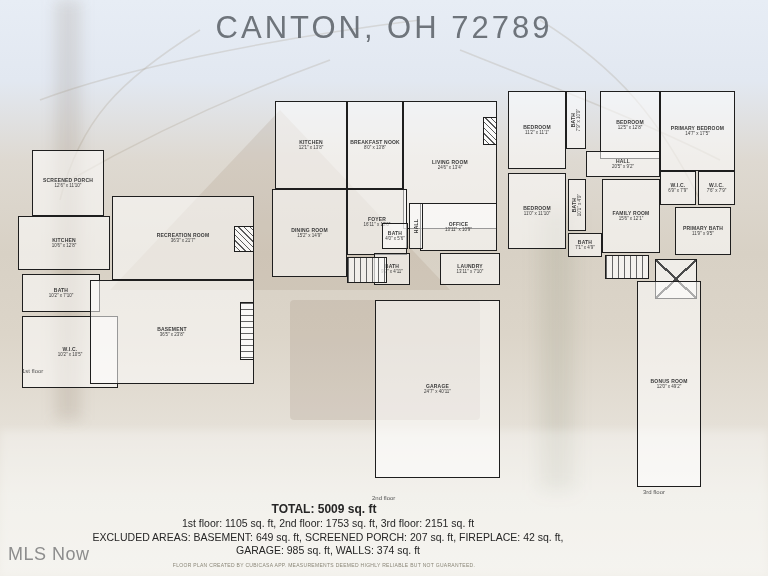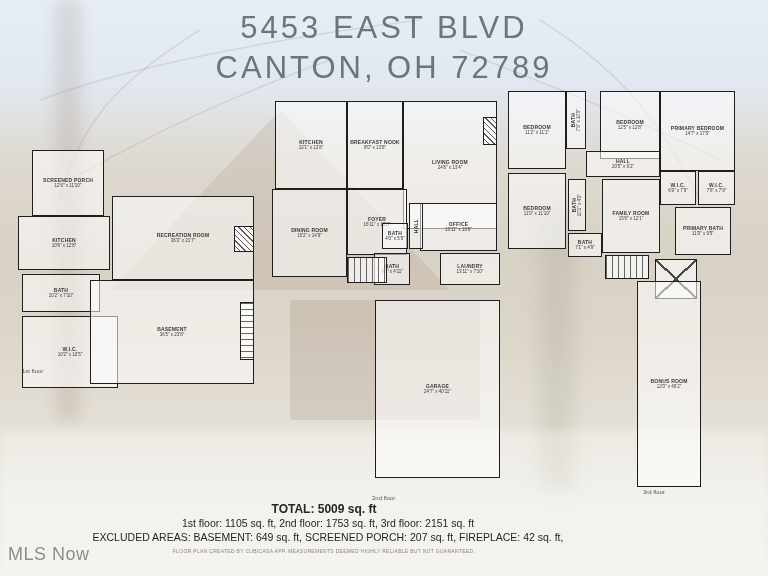--- a/index.html
+++ b/index.html
@@ -53,21 +53,20 @@
     <g stroke="#9a8b78" stroke-opacity="0.22" fill="none" stroke-width="1.5">
       <path d="M60,200 C80,120 120,80 200,30"></path>
       <path d="M70,180 C140,140 220,100 330,60"></path>
       <path d="M700,200 C660,120 620,70 540,20"></path>
       <path d="M720,160 C640,120 560,90 460,50"></path>
       <path d="M40,100 C120,70 260,40 420,20"></path>
     </g>
   </svg>
 
   <div class="page-title">
-    <div>5453 EAST BLVD</div>
     <div>CANTON, OH 72789</div>
   </div>
 
   <div class="floor-plan" style="left: 8px; top: 140px; width: 246px; height: 250px;">
       <div class="room " style="left: 24px; top: 10px; width: 72px; height: 66px;">
         <div class="rlabel">
           <div class="rname">SCREENED PORCH</div>
           <div class="rdims">12'6" x 11'10"</div>
         </div>
       </div>
@@ -256,17 +255,18 @@
           <div class="rdims">12'0" x 49'2"</div>
         </div>
       </div>
       <div class="floor-name" style="left: 138px; top: 404px;">3rd floor</div>
     </div>
 
   <div class="summary">
     <div class="total">TOTAL: 5009 sq. ft</div>
     <div class="line">1st floor: 1105 sq. ft, 2nd floor: 1753 sq. ft, 3rd floor: 2151 sq. ft</div>
     <div class="line">EXCLUDED AREAS: BASEMENT: 649 sq. ft, SCREENED PORCH: 207 sq. ft, FIREPLACE: 42 sq. ft,</div>
+    <div class="line">GARAGE: 985 sq. ft, WALLS: 374 sq. ft</div>
     <div class="disclaimer">FLOOR PLAN CREATED BY CUBICASA APP. MEASUREMENTS DEEMED HIGHLY RELIABLE BUT NOT GUARANTEED.</div>
   </div>
 
   <div class="watermark">MLS Now</div>
 </div>
 
 </body></html>

